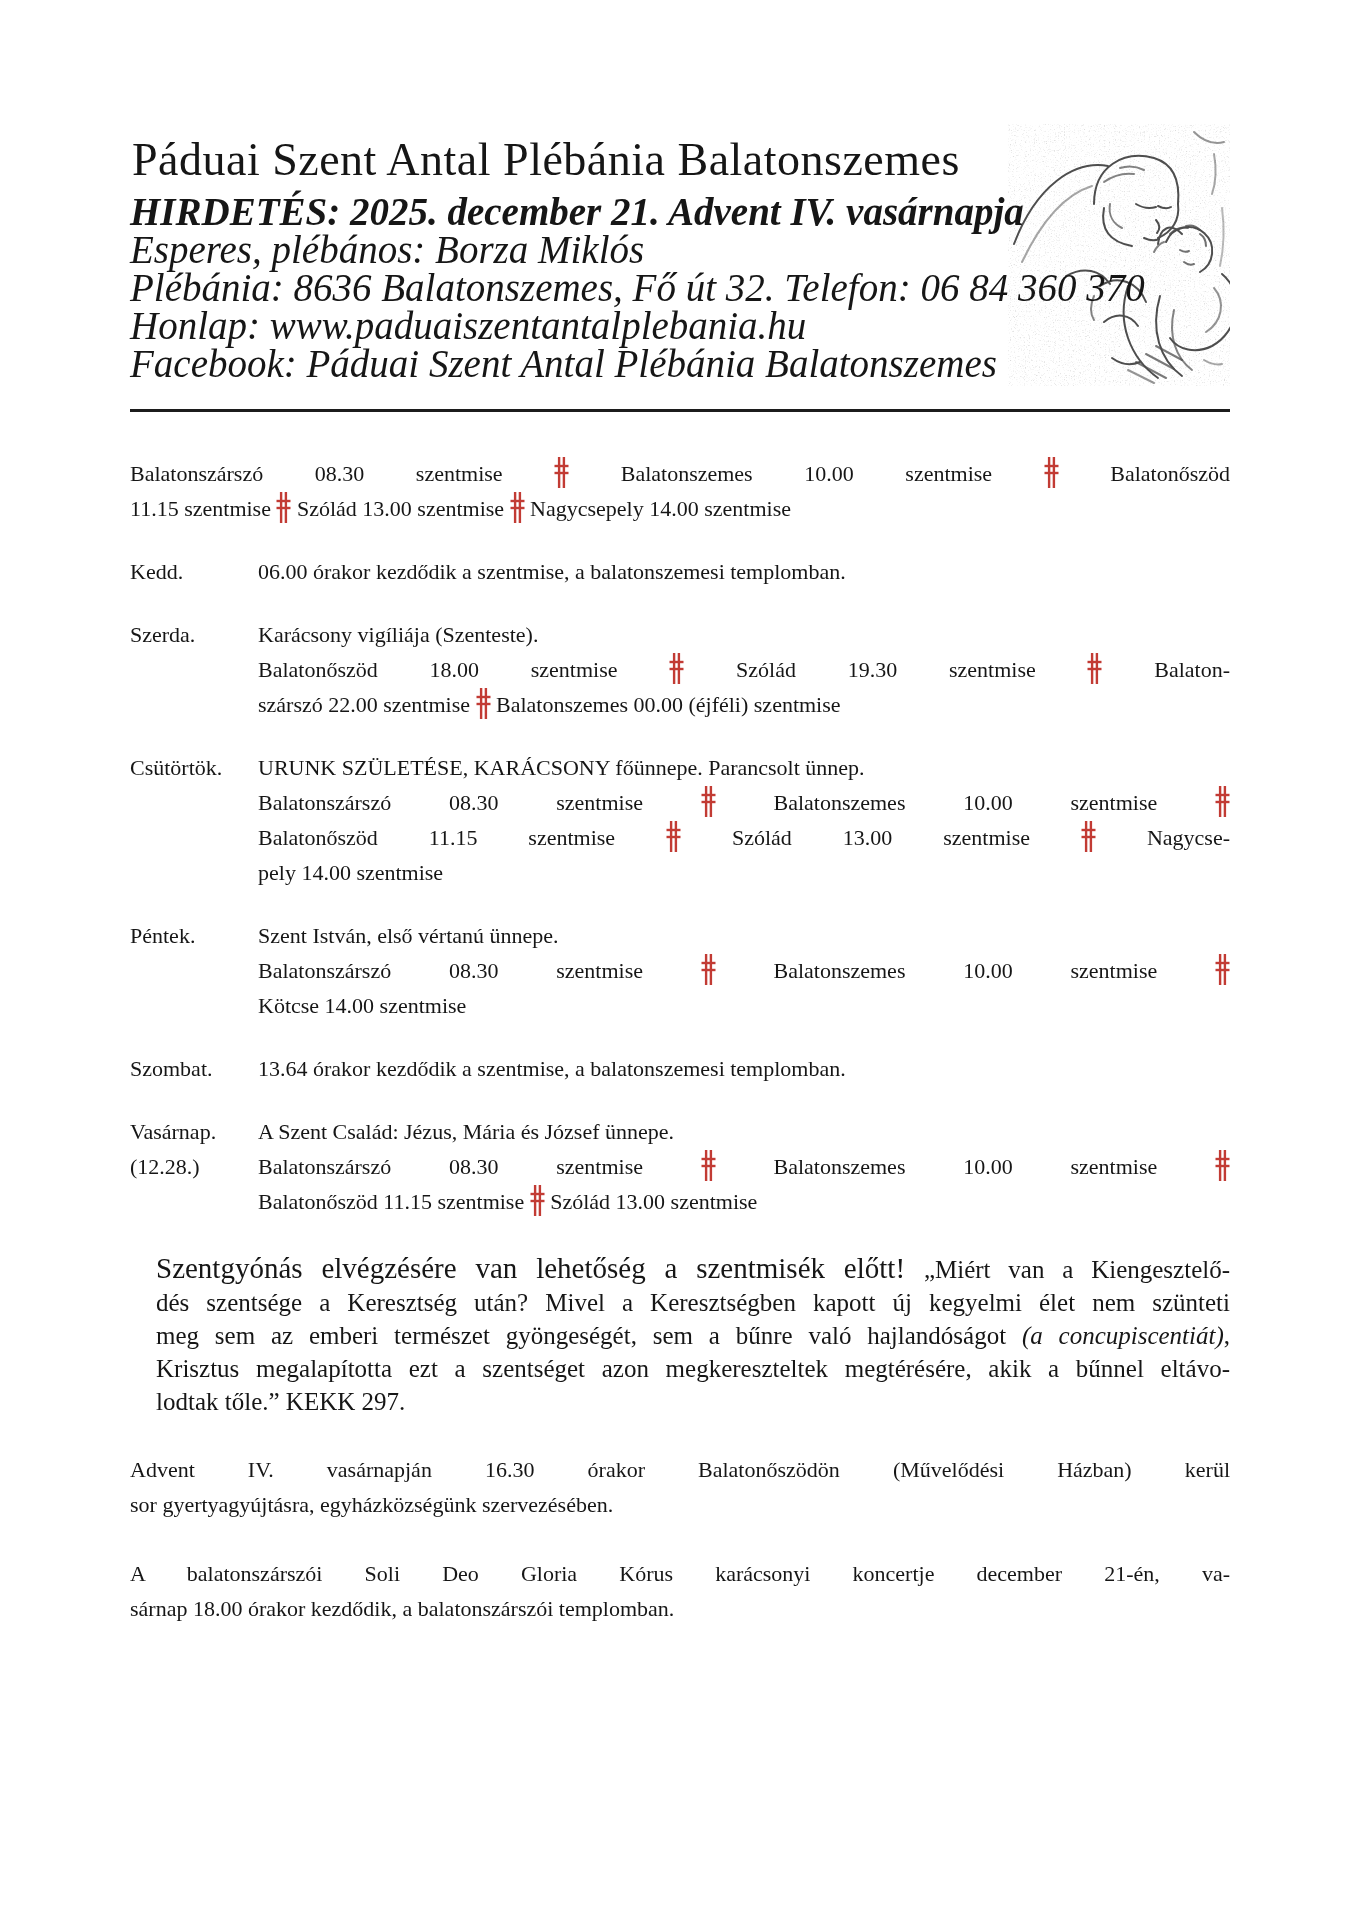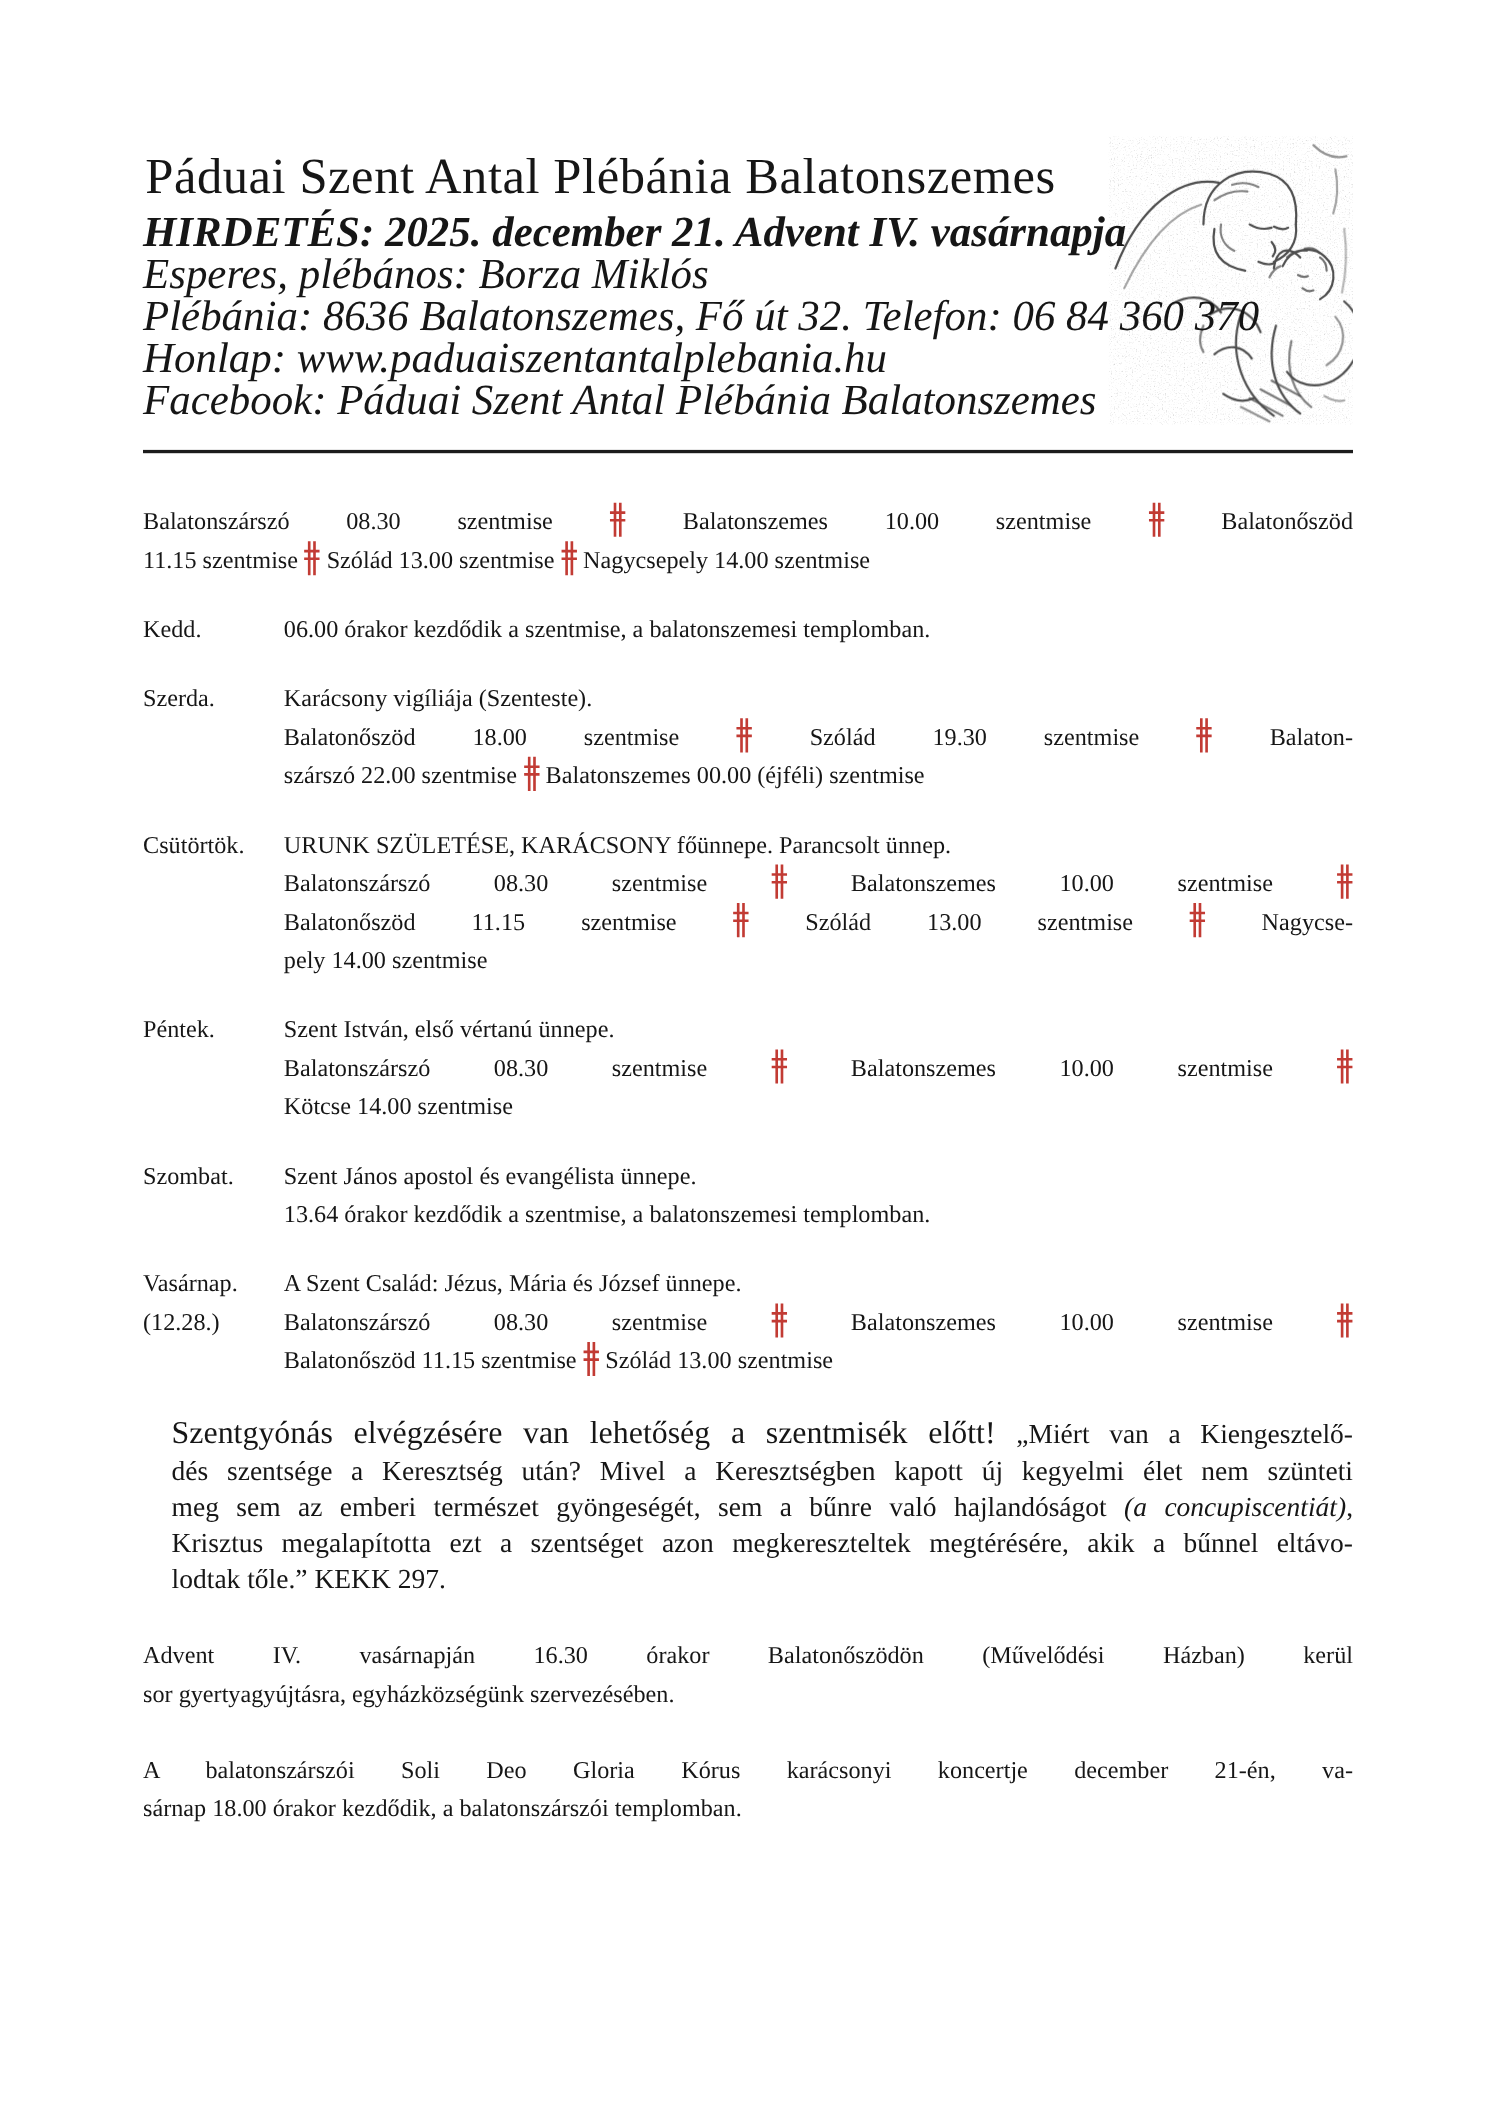--- a/index.html
+++ b/index.html
@@ -253,21 +253,20 @@
                   <line x1="0.5" y1="17" x2="14.5" y2="17"></line>
                 </g>
               </svg></span></div>
         <div class="line crossify">Kötcse 14.00 szentmise</div>
       </div>
     </div>
 
     <div class="week-row">
       <div class="day-col">Szombat.</div>
       <div class="desc-col">
-        <div class="line crossify">Szent János apostol és evangélista ünnepe.</div>
         <div class="line crossify">13.64 órakor kezdődik a szentmise, a balatonszemesi templomban.</div>
       </div>
     </div>
 
     <div class="week-row">
       <div class="day-col">
         <div>Vasárnap.</div>
         <div>(12.28.)</div>
       </div>
       <div class="desc-col">

